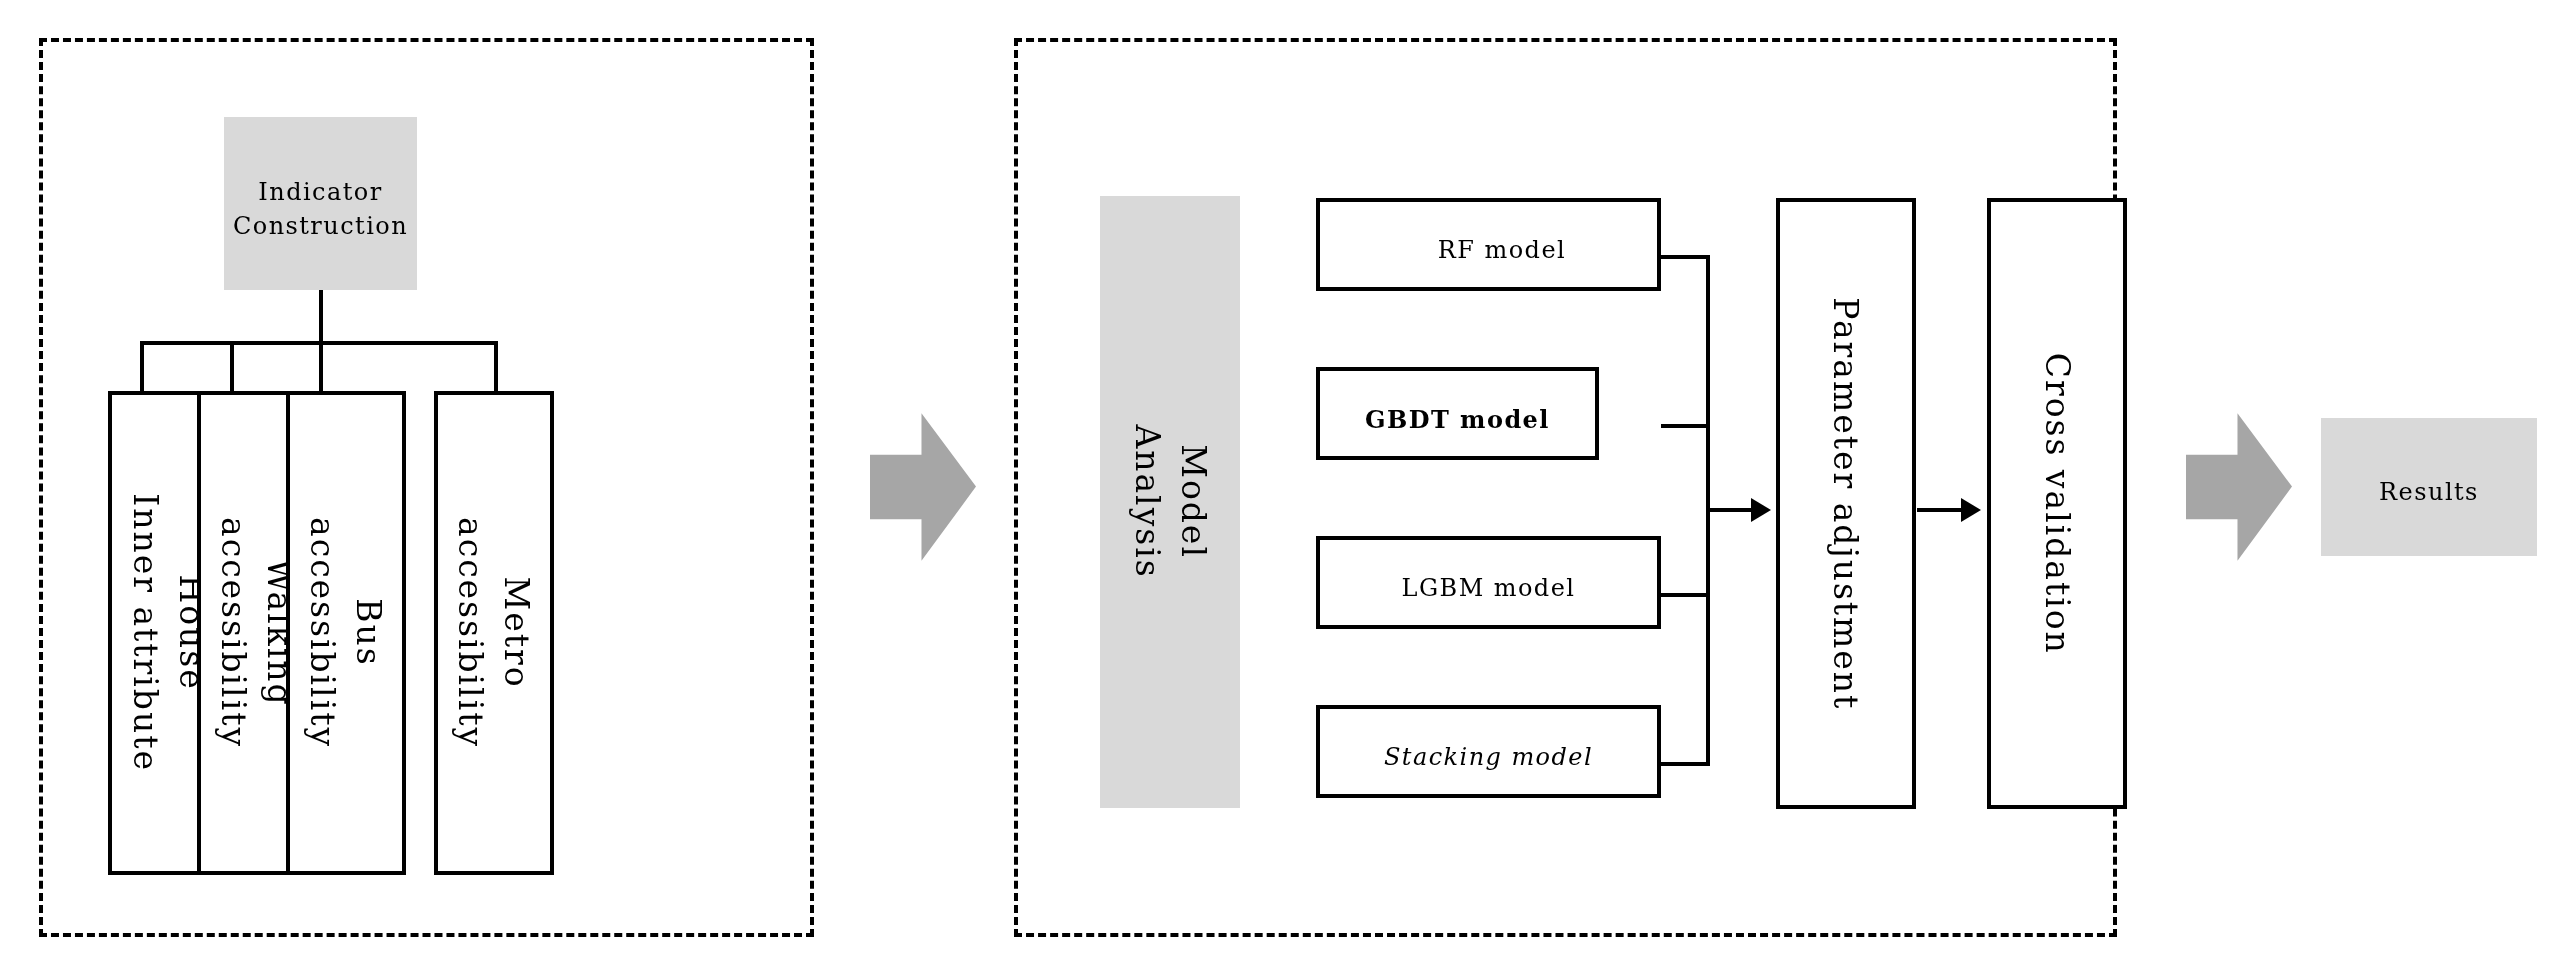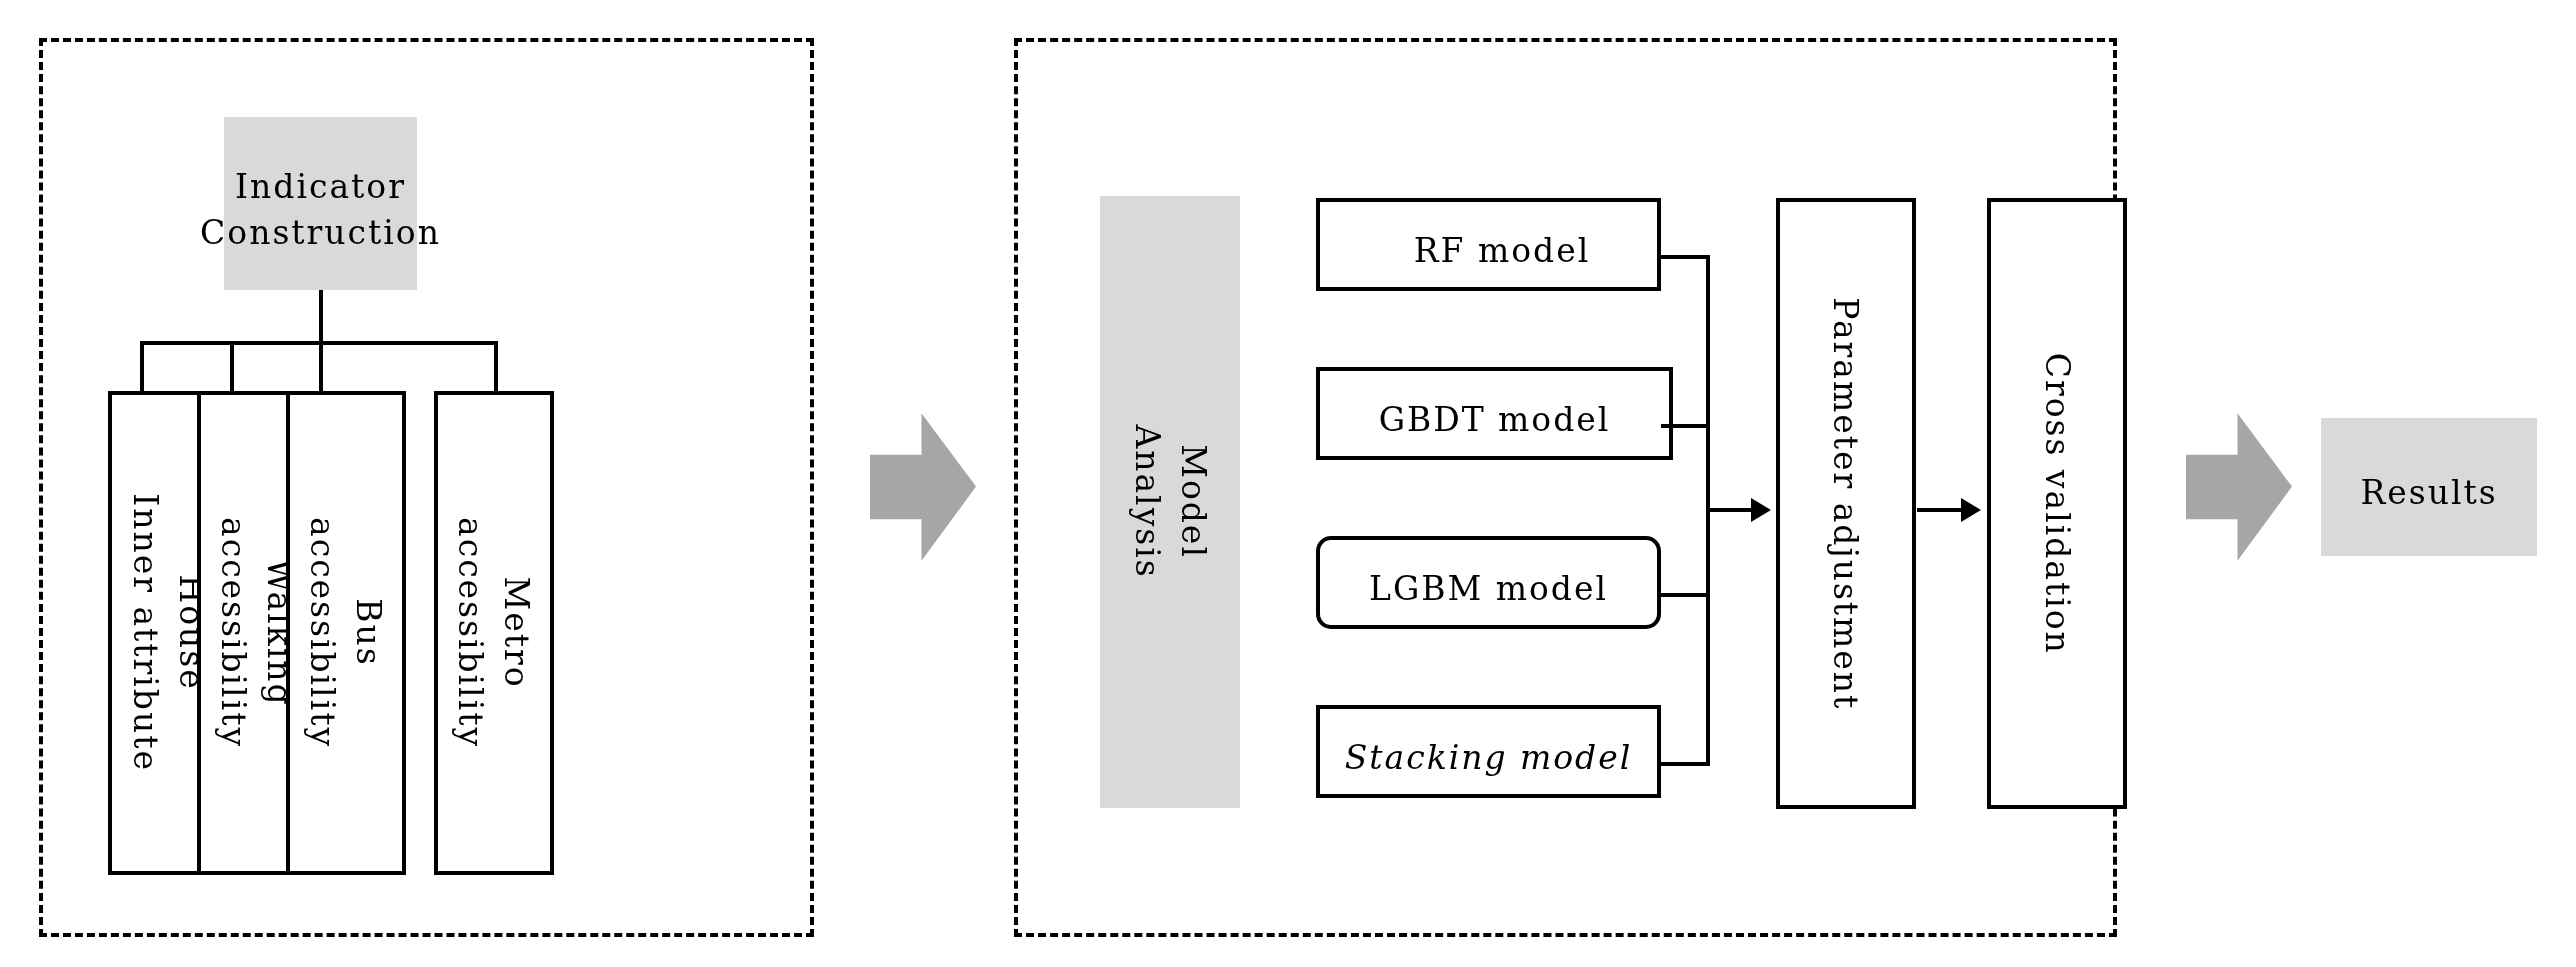--- a/index.html
+++ b/index.html
@@ -51,21 +51,21 @@
   }
 
   
   .txt {
     color: #000000;
     letter-spacing: 0.06em;
     line-height: 1.38;
     white-space: pre-line;
   }
   .txt-h {
-    font-size: 33px;
+    font-size: 24px;
     margin-top: 12px;
   }
   
   .rot-cw {
     font-size: 33px;
     transform: rotate(90deg);
     transform-origin: center center;
     white-space: pre;
     display: inline-block;
   }
@@ -147,25 +147,25 @@
 
   <div class="shaded-box" style="left:1100px; top:196px; width:140px; height:612px;">
     <span class="rot-cw txt" style="text-align:center;">Model
 Analysis</span>
   </div>
 
   <div class="solid-box" style="left:1316px; top:198px; width:345px; height:93px;padding-left:27px;">
     <span class="txt txt-h">RF model</span>
   </div>
 
-  <div class="solid-box" style="left:1316px; top:367px; width:357px; height:93px;">
+  <div class="solid-box" style="left:1316px; top:367px; width:283px; height:93px;font-weight:bold;">
     <span class="txt txt-h">GBDT model</span>
   </div>
 
-  <div class="solid-box" style="left:1316px; top:536px; width:345px; height:93px;border-radius:15px;">
+  <div class="solid-box" style="left:1316px; top:536px; width:345px; height:93px;">
     <span class="txt txt-h">LGBM model</span>
   </div>
 
   <div class="solid-box" style="left:1316px; top:705px; width:345px; height:93px;font-style:italic;">
     <span class="txt txt-h">Stacking model</span>
   </div>
 
   <div class="line-h" style="left:1661px; top:255px; width:49px;"></div>
   <div class="line-h" style="left:1661px; top:424px; width:49px;"></div>
   <div class="line-h" style="left:1661px; top:593px; width:49px;"></div>

